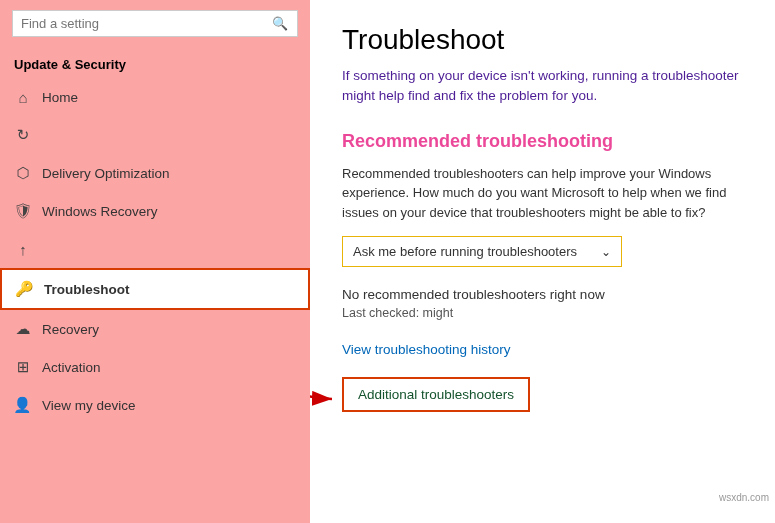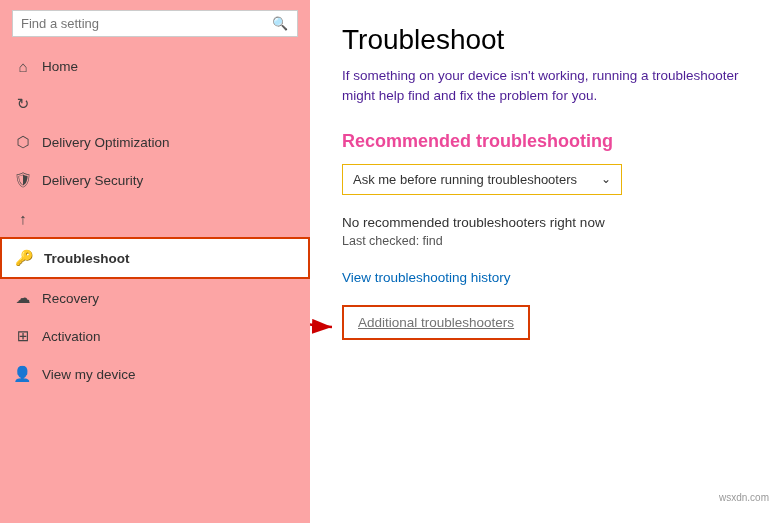--- a/index.html
+++ b/index.html
@@ -180,27 +180,26 @@
       font-size: 13.5px;
       cursor: pointer;
       margin-bottom: 20px;
       display: block;
       text-decoration: none;
     }
 
     .additional-troubleshooters-btn {
       display: inline-block;
       border: 2px solid #d83b01;
-      color: #737373;
+      color: #14532d;
       padding: 8px 14px;
       font-size: 13.5px;
       cursor: pointer;
       background: #fff;
       position: relative;
-      text-decoration: underline;
     }
 
     
     .arrow-container {
       position: relative;
       display: flex;
       align-items: center;
       gap: 10px;
     }
 
@@ -226,36 +225,37 @@
   <div class="content-area">
 
     <div class="sidebar">
       <div class="search-box-container">
         <div class="search-box">
           <input type="text" placeholder="Find a setting" style="">
           <span class="search-icon-svg">🔍</span>
         </div>
       </div>
 
+      <div class="sidebar-section-title">Update &amp; Security</div>
 
       <div id="sidebar-items">
           <div class="sidebar-item">
             <span class="item-icon">⌂</span>
             <span class="item-label">Home</span>
           </div>
           <div class="sidebar-item">
             <span class="item-icon">↻</span>
           </div>
           <div class="sidebar-item">
             <span class="item-icon">⬡</span>
             <span class="item-label">Delivery Optimization</span>
           </div>
           <div class="sidebar-item">
             <span class="item-icon">🛡</span>
-            <span class="item-label">Delivery Security</span>
+            <span class="item-label">Windows Recovery</span>
           </div>
           <div class="sidebar-item">
             <span class="item-icon">↑</span>
           </div>
           <div class="sidebar-item active">
             <span class="item-icon">🔑</span>
             <span class="item-label">Troubleshoot</span>
           </div>
           <div class="sidebar-item">
             <span class="item-icon">☁</span>
@@ -270,28 +270,29 @@
             <span class="item-label">View my device</span>
           </div>
         </div>
     </div>
 
     <div class="main-content">
       <h1 class="page-title">Troubleshoot</h1>
       <p class="page-description">If something on your device isn't working, running a troubleshooter might help find and fix the problem for you.</p>
 
       <h2 class="section-title">Recommended troubleshooting</h2>
+      <p class="section-description">Recommended troubleshooters can help improve your Windows experience. How much do you want Microsoft to help when we find issues on your device that troubleshooters might be able to fix?</p>
 
       <div class="dropdown-select">
         <span>Ask me before running troubleshooters</span>
         <span class="dropdown-chevron">⌄</span>
       </div>
 
       <p class="status-text">No recommended troubleshooters right now</p>
-      <p class="last-checked">Last checked: find</p>
+      <p class="last-checked">Last checked: might</p>
 
       <a class="link-text" href="#">View troubleshooting history</a>
 
       <div class="arrow-container">
 
         <svg class="red-arrow" width="90" height="60" viewBox="0 0 90 60">
           <defs>
             <marker id="arrowhead" markerWidth="8" markerHeight="6" refX="8" refY="3" orient="auto">
               <polygon points="0 0, 8 3, 0 6" fill="#c00"></polygon>
             </marker>

